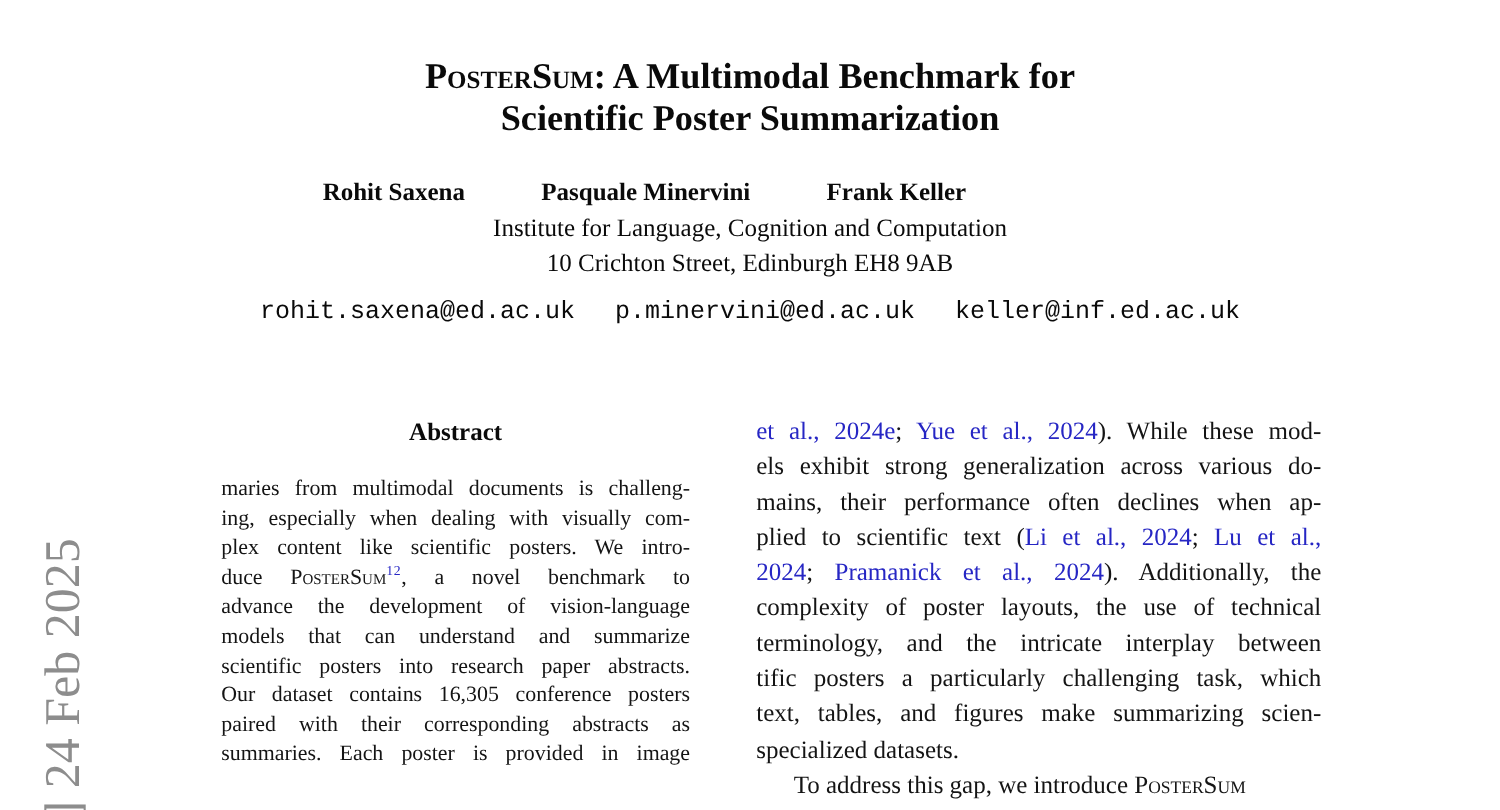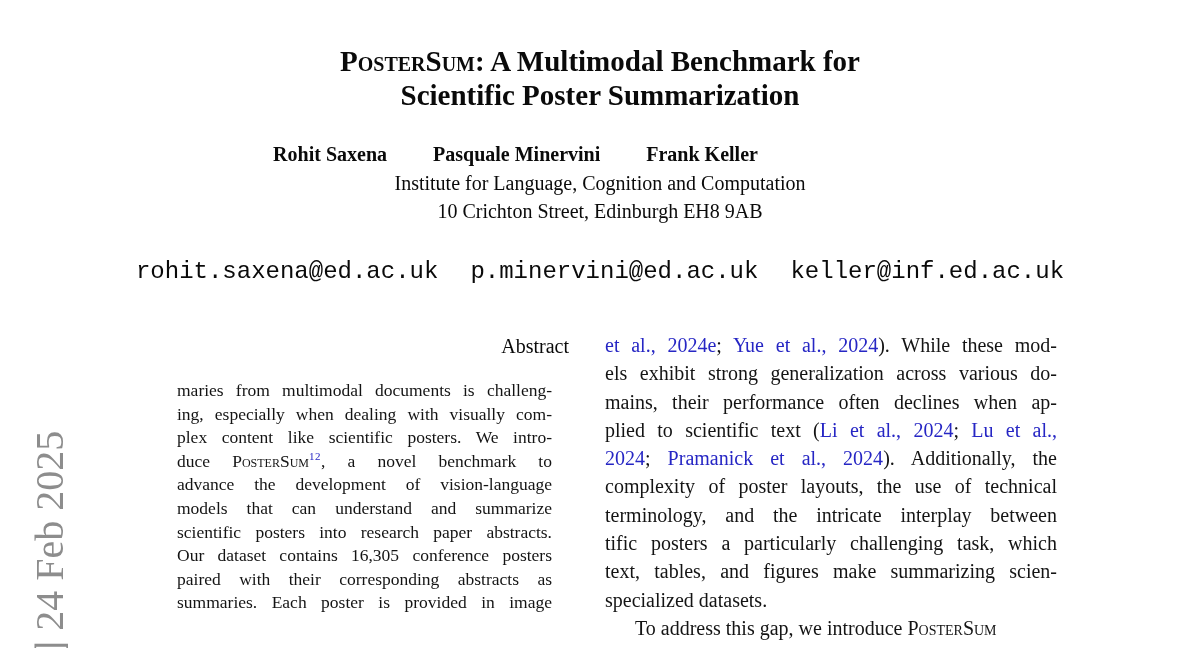--- a/index.html
+++ b/index.html
@@ -19,37 +19,37 @@
 
   
   .title{
     position:absolute;top:44px;left:0;width:1200px;text-align:center;
     font-size:29px;font-weight:bold;line-height:34px;color:#0a0a0a;
   }
   .sc{font-variant:small-caps;margin-top:38px;}
 
   .authors{
     position:absolute;top:143px;left:0;width:1031px;
-    display:flex;justify-content:center;gap:46px;
+    display:flex;justify-content:center;gap:61px;
     font-size:20px;font-weight:bold;color:#0a0a0a;
   }
   .affils{
     position:absolute;top:170px;left:0;width:1200px;text-align:center;
     font-size:20px;line-height:27.5px;color:#0a0a0a;
   }
   .emails{
-    position:absolute;top:258px;left:0;width:1200px;
+    position:absolute;top:238px;left:0;width:1200px;
     display:flex;justify-content:center;gap:32px;
-    font-family:"Liberation Mono", monospace;font-size:24px;color:#0a0a0a;
+    font-family:"Liberation Mono", monospace;font-size:20px;color:#0a0a0a;
   }
 
   
   .abstract-head{
-    position:absolute;left:194px;top:335px;width:375px;text-align:right;
-    font-size:20px;font-weight:normal;color:#0a0a0a;
+    position:absolute;left:177px;top:335px;width:375px;text-align:center;
+    font-size:20px;font-weight:bold;color:#0a0a0a;
   }
   .abs-col{
     position:absolute;left:177px;top:379px;width:375px;height:269px;
     overflow:hidden;font-size:17.5px;
   }
   .abs-col .ln{height:23.6px;line-height:23.6px;white-space:nowrap;}
 
   
   .right-col{
     position:absolute;left:605px;top:331px;width:452px;height:317px;

